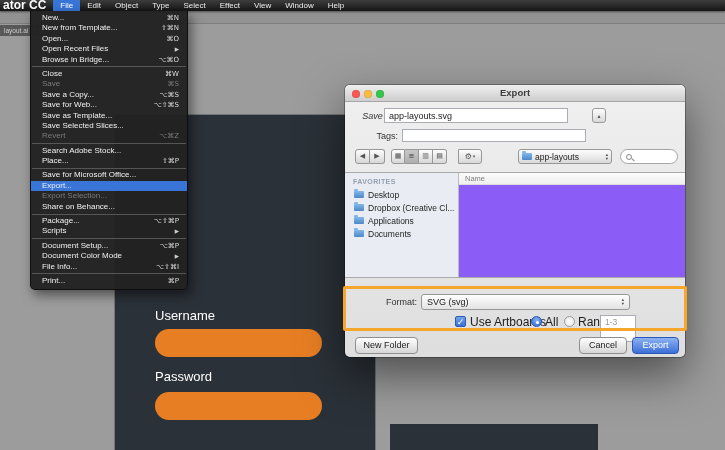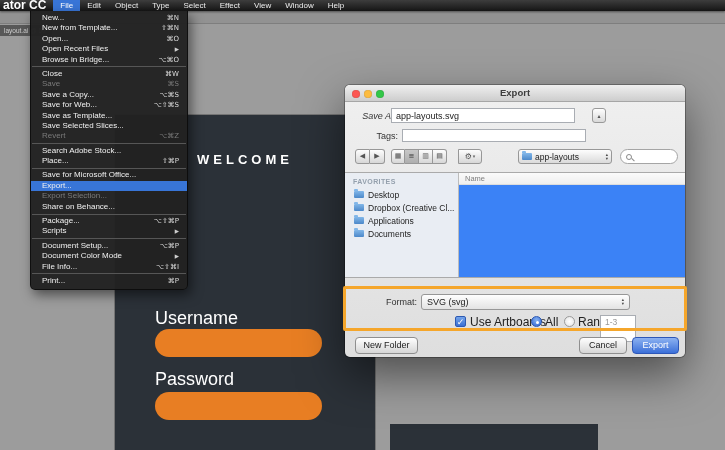--- a/index.html
+++ b/index.html
@@ -14,21 +14,21 @@
   .menubar .menu.active{background:#3875d7;color:#fff;}
 
   
   .chrome{position:absolute;top:11px;left:0;right:0;height:13px;background:#929292;border-bottom:1px solid #7e7e7e;}
   .doc-tab{position:absolute;top:25px;left:0;background:#585858;color:#cfcfcf;font-size:6.5px;line-height:9px;
     padding:1px 6px 1px 4px;border-radius:0 3px 3px 0;white-space:nowrap;}
 
   
   .artboard{position:absolute;left:115px;top:115px;width:260px;height:335px;background:#2b3138;box-shadow:0 0 0 1px rgba(0,0,0,.25);}
   .welcome{position:absolute;top:37px;left:0;width:100%;text-align:center;color:#fff;font-size:13px;font-weight:bold;letter-spacing:4px;}
-  .ab-label{position:absolute;left:40px;color:#fff;font-size:18px;}
+  .ab-label{position:absolute;left:40px;color:#fff;font-size:13px;}
   .lbl-username{top:193px;}
   .lbl-password{top:254px;}
   .pill{position:absolute;left:40px;width:167px;height:28px;border-radius:14px;background:#e87e23;}
   .pill-username{top:214px;}
   .pill-password{top:277px;}
   .artboard2{position:absolute;left:390px;top:424px;width:208px;height:26px;background:#2b3138;}
 
   
   .dropdown{position:absolute;top:11px;left:30px;width:158px;background:rgba(34,34,34,.97);
     border:1px solid rgba(0,0,0,.6);border-top:none;border-radius:0 0 5px 5px;padding:2px 0 3px;
@@ -54,21 +54,21 @@
   .tl.green{left:31px;background:#33c748;}
   .dlg-title{text-align:center;line-height:16px;font-size:9.5px;font-weight:bold;color:#3d3d3d;}
 
   .fld-label{position:absolute;font-size:9px;color:#333;}
   .saveas-label{left:0;top:26px;width:53px;text-align:right;font-style:italic;}
   .tags-label{left:0;top:46px;width:53px;text-align:right;}
   .format-label{left:0;top:212px;width:72px;text-align:right;}
 
   .textfield{position:absolute;background:#fff;border:1px solid #a9adb3;font-size:9px;color:#222;
     padding:1px 4px;overflow:hidden;white-space:nowrap;}
-  .saveas-field{left:46px;top:23px;width:184px;height:15px;line-height:12px;}
+  .saveas-field{left:39px;top:23px;width:184px;height:15px;line-height:12px;}
   .tags-field{left:57px;top:44px;width:184px;height:13px;line-height:10px;}
   .range-field{left:255px;top:230px;width:36px;height:27px;line-height:10px;color:#999;font-size:8.5px;}
 
   .expander{position:absolute;left:247px;top:23px;width:14px;height:15px;border:1px solid #999;border-radius:3px;
     background:linear-gradient(#fefefe,#d9d9d9);font-size:6px;line-height:14px;text-align:center;color:#555;
     font-family:"DejaVu Sans",sans-serif;}
 
   .seg{position:absolute;top:64px;display:flex;height:15px;}
   .seg-nav{left:10px;}
   .seg-views{left:46px;}
@@ -97,21 +97,21 @@
     background:#fff;display:flex;align-items:center;padding-left:5px;}
   .mag{width:6px;height:6px;border:1.3px solid #8a8a8a;border-radius:50%;position:relative;}
   .mag::after{content:"";position:absolute;width:3.5px;height:1.3px;background:#8a8a8a;transform:rotate(45deg);right:-3px;bottom:-1.5px;}
 
   .browser{position:absolute;top:87px;left:0;right:0;height:106px;border-top:1px solid #aaa;border-bottom:1px solid #aaa;
     background:#fff;display:flex;overflow:hidden;}
   .sidebar{width:114px;background:#e9edf3;border-right:1px solid #bcbcbc;padding-top:3px;}
   .sb-header{font-size:7px;font-weight:bold;color:#94a0ad;letter-spacing:.4px;padding:2px 8px 3px;}
   .sb-item{display:flex;align-items:center;gap:4px;padding:1.5px 4px 1.5px 9px;font-size:8.5px;color:#222;}
   .sb-label{white-space:nowrap;overflow:hidden;}
-  .filelist{flex:1;background:#3b82f6;}
+  .filelist{flex:1;background:#8b5cf6;}
   .fl-header{height:12px;border-bottom:1px solid #ddd;background:linear-gradient(#fbfbfb,#efefef);
     font-size:7.5px;color:#808080;line-height:12px;padding:0 6px;}
 
   .format-dd{position:absolute;left:76px;top:209px;width:209px;height:16px;border:1px solid #979797;border-radius:3px;
     background:linear-gradient(#fefefe,#e3e3e3);display:flex;align-items:center;padding:0 5px;font-size:9px;color:#222;}
 
   .chk{position:absolute;left:110px;top:231px;width:11px;height:11px;border:1px solid #9a9a9a;border-radius:2px;
     background:#fff;color:#fff;font-size:9px;line-height:10px;text-align:center;font-family:"DejaVu Sans",sans-serif;}
   .chk.checked{background:linear-gradient(#74a4ea,#3a6fd2);border-color:#2d59b2;}
   .opt-label{position:absolute;top:231px;font-size:12px;color:#222;line-height:12px;}
@@ -137,21 +137,20 @@
 </style>
 </head>
 <body>
 
 <div class="screen">
 
   <div class="chrome"></div>
   <div class="doc-tab">layout.ai @ 50</div>
 
   <div class="artboard">
-    <div class="welcome">WELCOME</div>
     <div class="ab-label lbl-username">Username</div>
     <div class="pill pill-username"></div>
     <div class="ab-label lbl-password">Password</div>
     <div class="pill pill-password"></div>
   </div>
   <div class="artboard2"></div>
 
   <div class="dialog">
     <div class="titlebar">
       <span class="tl red"></span>

